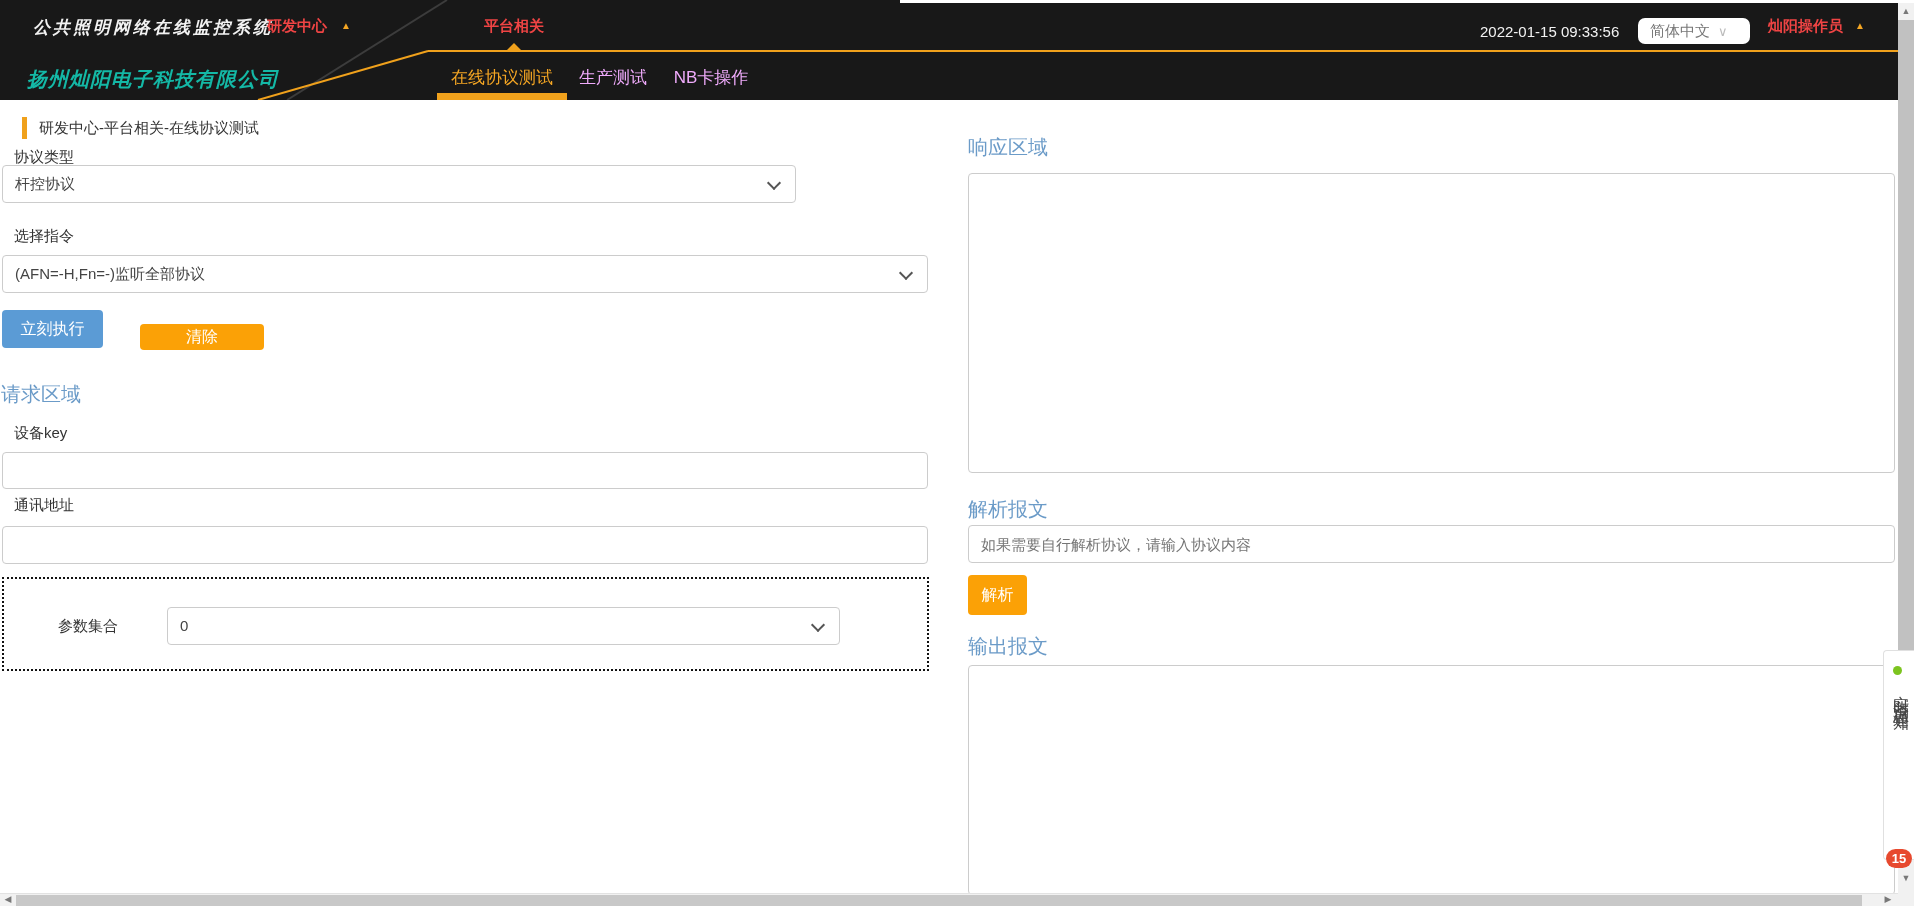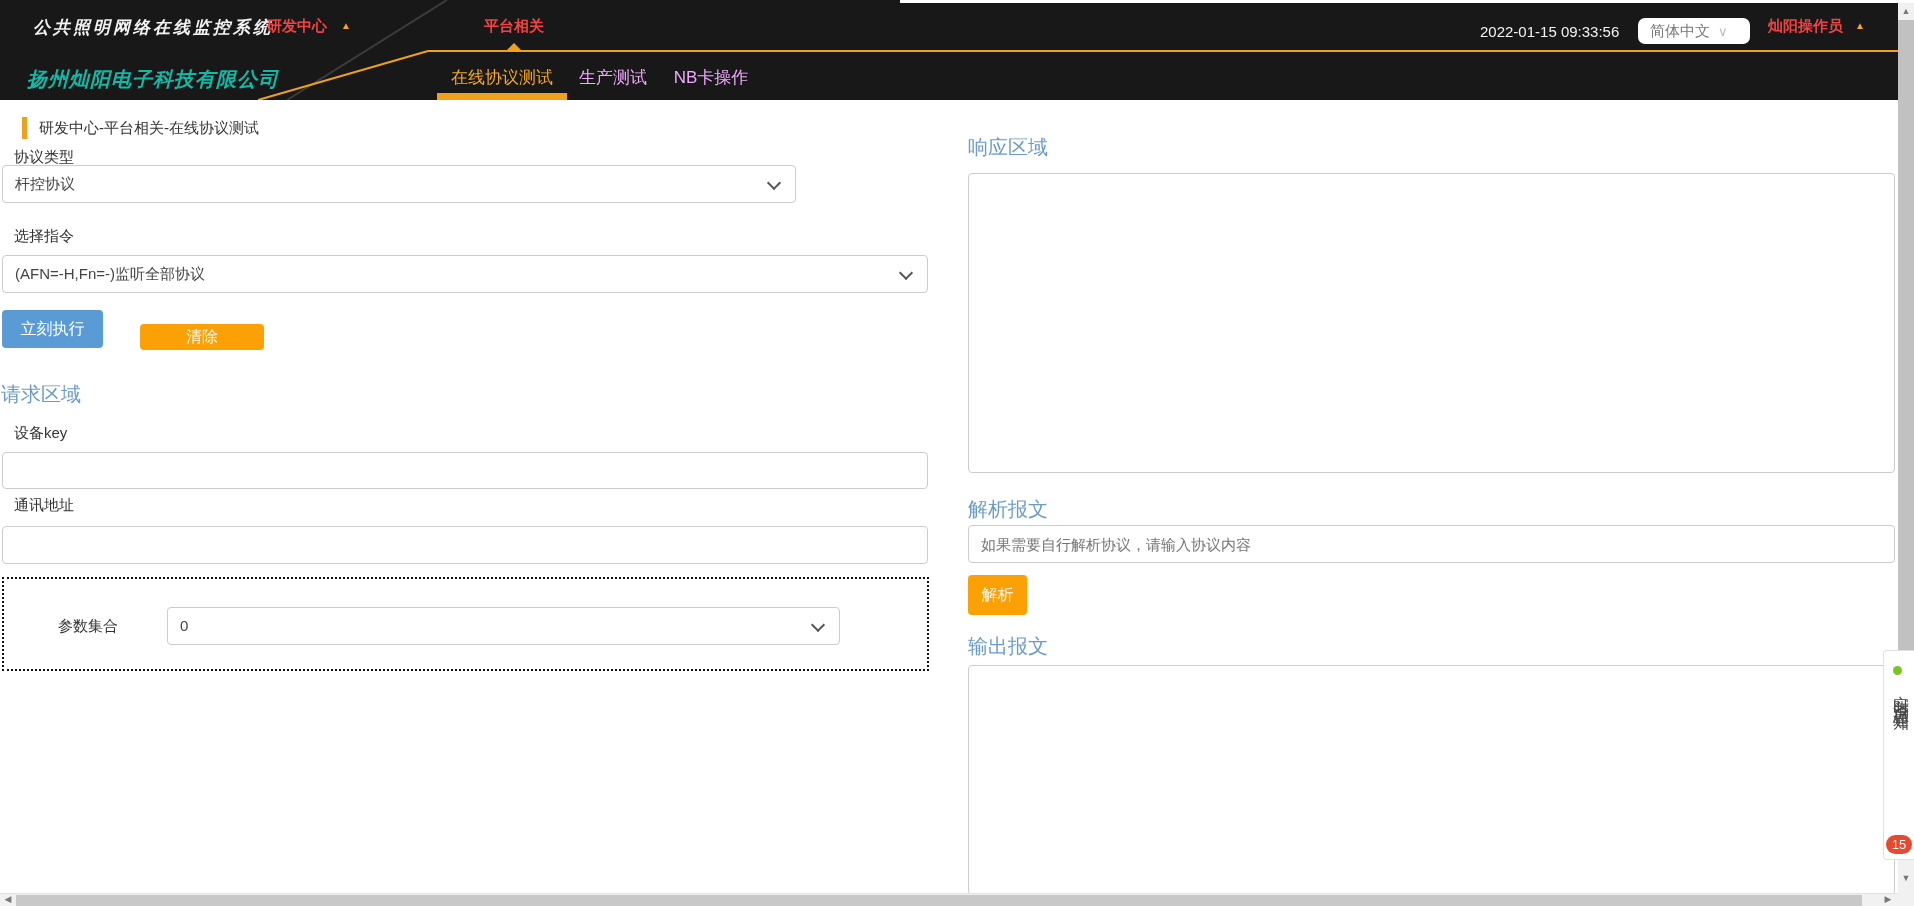--- a/index.html
+++ b/index.html
@@ -40,22 +40,22 @@
   .sec-title{font-size:20px;color:#6b9bc8;white-space:nowrap;}
   #dotted-box{left:2px;top:577px;width:927px;height:94px;border:2px dotted #111;box-sizing:border-box;}
   .bigarea{background:#fff;border:1px solid #ccc;border-radius:4px;box-sizing:border-box;}
 
   
   #notify{left:1883px;top:650px;width:31px;height:208px;background:#fff;border:1px solid #e0e0e0;
         border-right:none;border-radius:4px 0 0 4px;z-index:6;}
   #notify-dot{position:absolute;left:9px;top:15px;width:9px;height:9px;border-radius:50%;background:#7cc41f;}
   #notify-text{position:absolute;left:6px;top:31px;writing-mode:vertical-rl;text-orientation:upright;
         font-size:16px;color:#444;letter-spacing:4px;white-space:nowrap;}
-  #notify-badge{position:absolute;left:2px;top:184px;width:26px;height:19px;border-radius:10px;
-        background:#e7492e;color:#fff;font-size:13px;font-weight:normal;text-align:center;line-height:19px;}
+  #notify-badge{position:absolute;left:2px;top:198px;width:26px;height:19px;border-radius:10px;
+        background:#e7492e;color:#fff;font-size:13px;font-weight:bold;text-align:center;line-height:19px;}
 
   
   .sb-track-v{left:1898px;top:3px;width:16px;height:890px;background:#f1f1f1;z-index:4;}
   .sb-thumb-v{left:1898px;top:20px;width:16px;height:630px;background:#c1c1c1;z-index:5;}
   .sb-btn{color:#787878;font-size:9px;text-align:center;width:16px;height:16px;line-height:16px;z-index:7;}
   .sb-track-h{left:0;top:893px;width:1898px;height:13px;background:#f1f1f1;border-top:1px solid #e2e2e2;box-sizing:border-box;z-index:4;}
   .sb-thumb-h{left:16px;top:895px;width:1846px;height:11px;background:#c8c8c8;z-index:5;}
   .sb-corner{left:1898px;top:893px;width:16px;height:13px;background:#f1f1f1;z-index:4;}
   #top-strip{left:900px;top:0;width:998px;height:3px;background:#fff;z-index:3;}
 </style>

